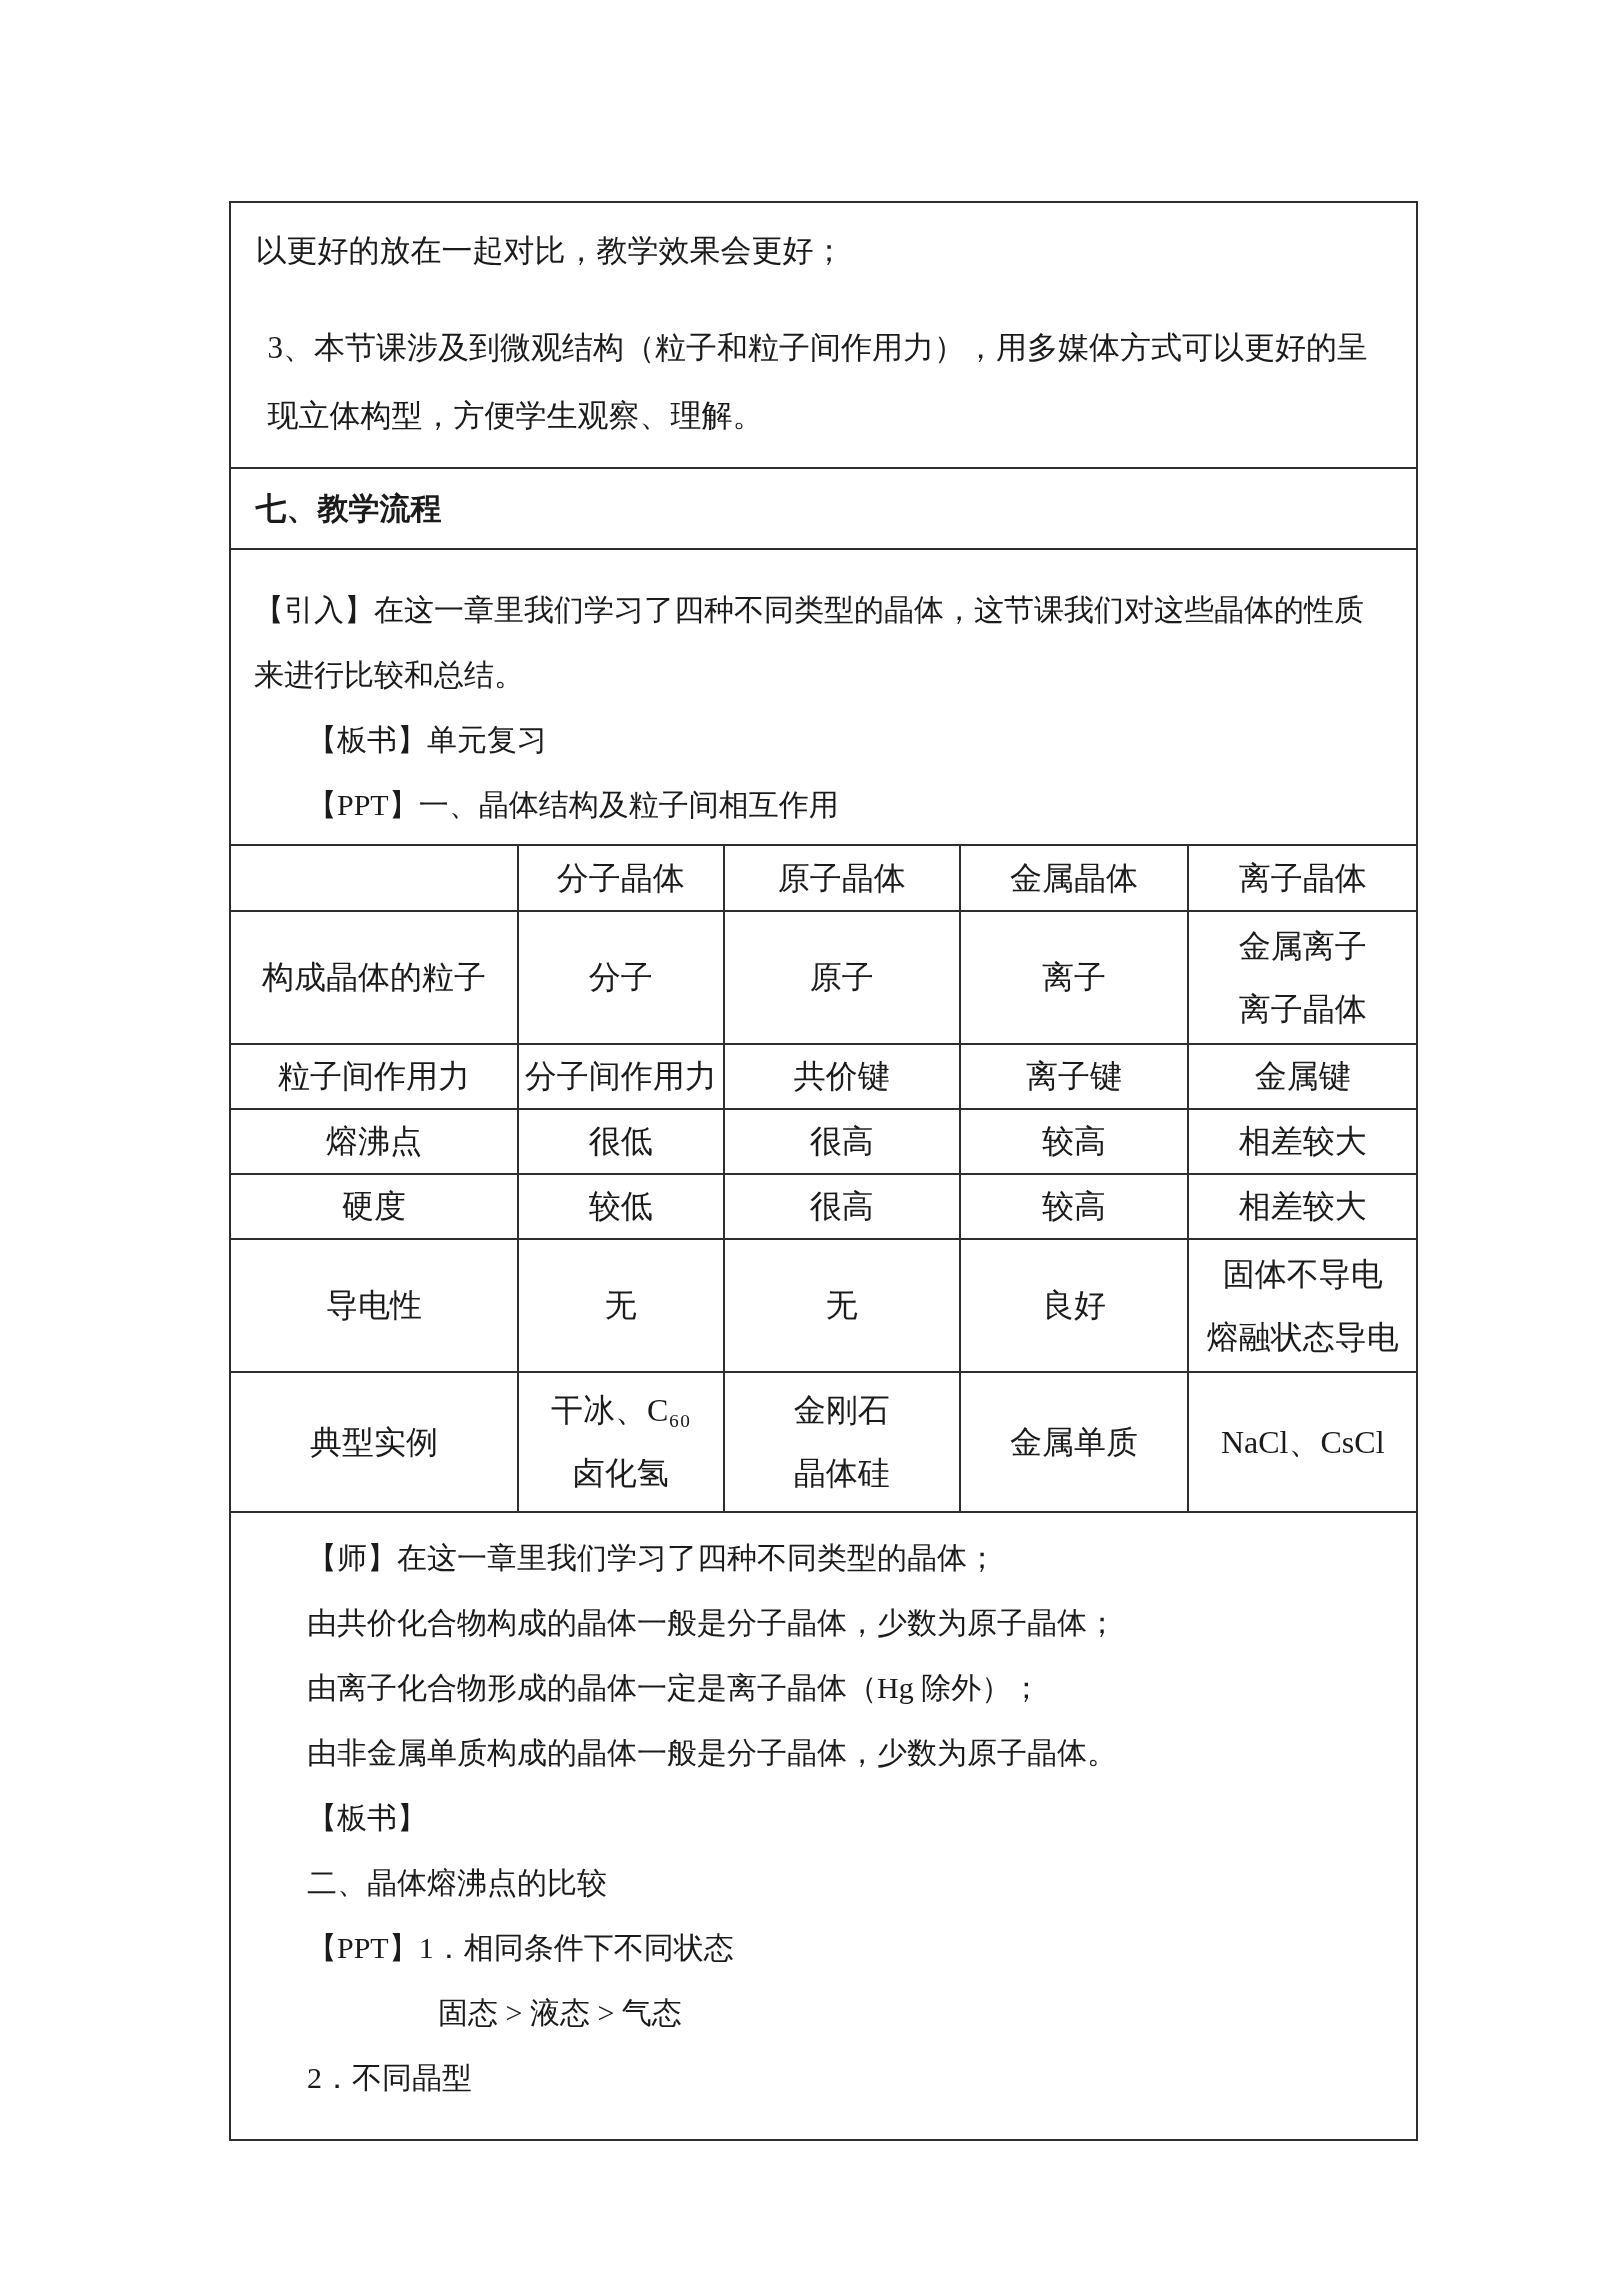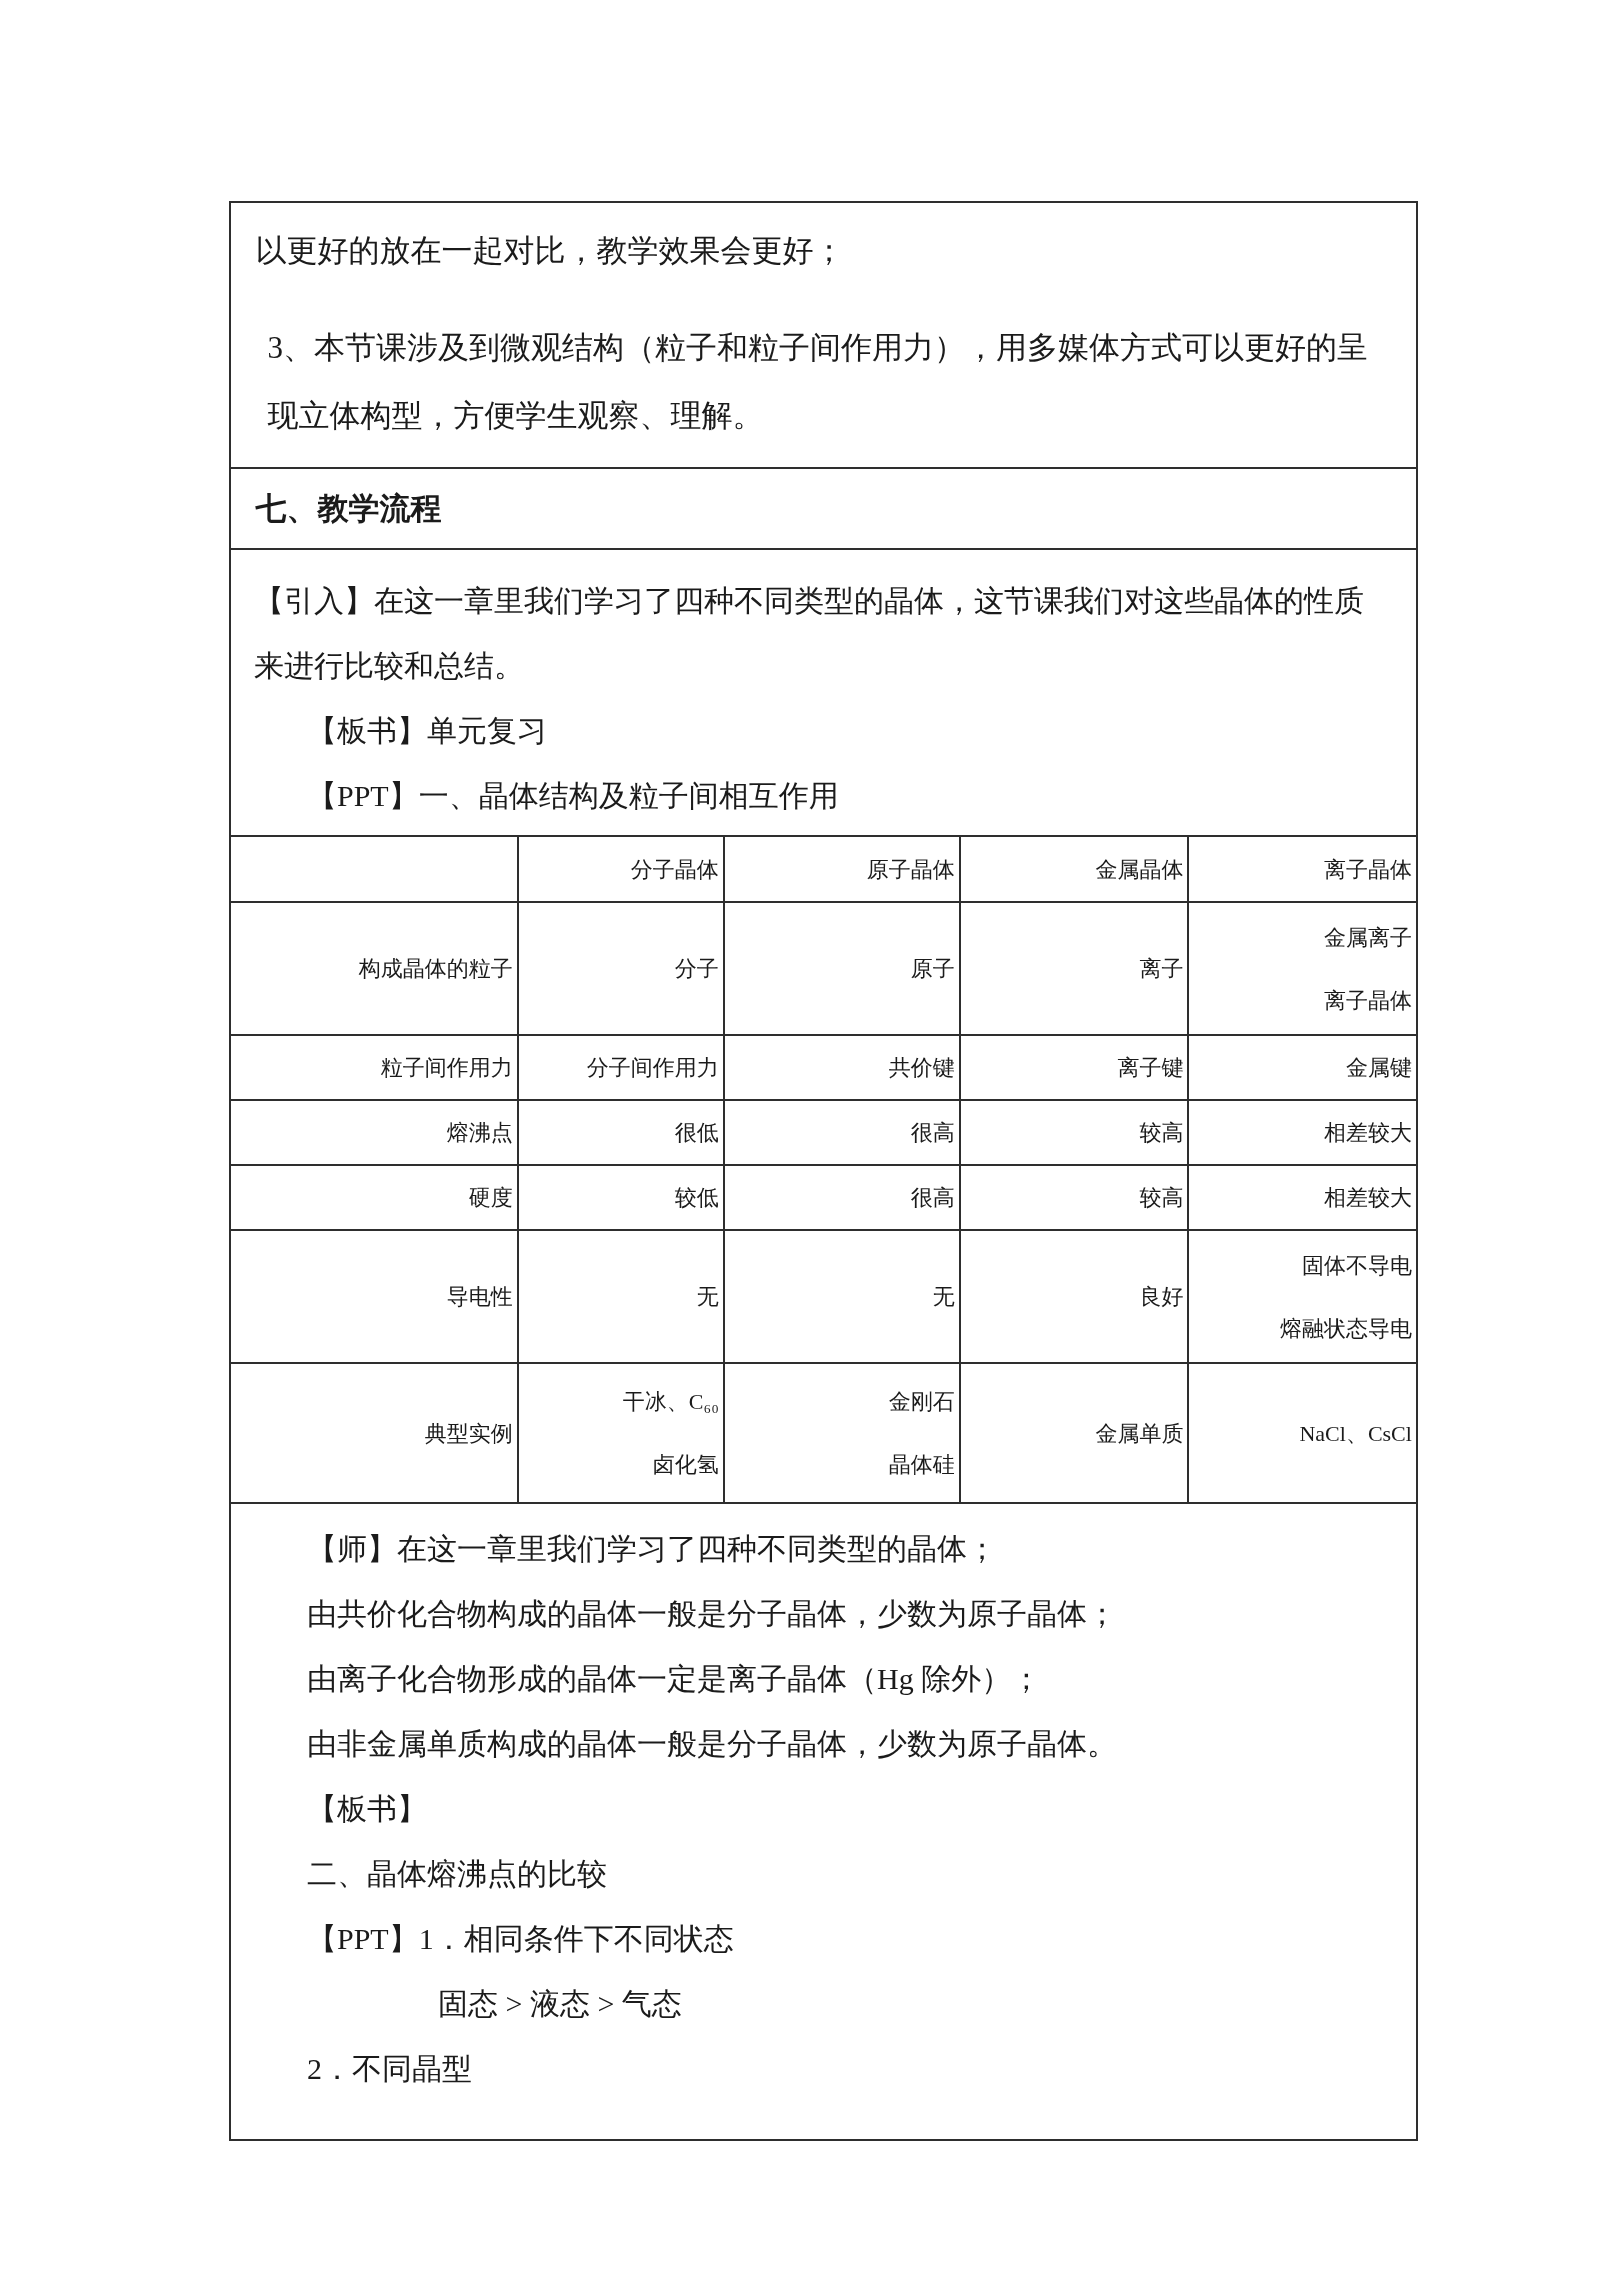--- a/index.html
+++ b/index.html
@@ -28,36 +28,36 @@
   .row-top {
     border-bottom: 2px solid #2e2e2e;
     padding: 13.6px 24.5px 17.7px 24.5px;
   }
   .row-top .gap-para { margin-top: 29px; margin-left: 12px; }
   .row-section {
     border-bottom: 2px solid #2e2e2e;
     padding: 5.5px 24.5px;
     font-weight: bold;
   }
-  .row-body { padding: 18px 0 27px 0; }
+  .row-body { padding: 27px 0 27px 0; }
   .p { margin: 0 23px; font-size: 30px; line-height: 65px; }
   .p.ind { padding-left: 53px; }
   .p.ind2 { padding-left: 184px; }
   table.crystal {
     width: 100%;
     border-collapse: collapse;
     margin-top: 6.8px;
     margin-bottom: 12.3px;
     table-layout: fixed;
   }
   table.crystal th, table.crystal td {
     border: 2px solid #2e2e2e;
     font-weight: normal;
-    font-size: 22px;
-    text-align: right;
+    font-size: 32px;
+    text-align: center;
     vertical-align: middle;
     line-height: 63px;
     white-space: pre-line;
     padding: 0 4.1px;
   }
   table.crystal th:first-child, table.crystal td:first-child { border-left: none; }
   table.crystal th:last-child,  table.crystal td:last-child  { border-right: none; }
   tr.h-head  { height: 66px; }
   tr.h-single{ height: 64px; }
   tr.h-double{ height: 133px; }

